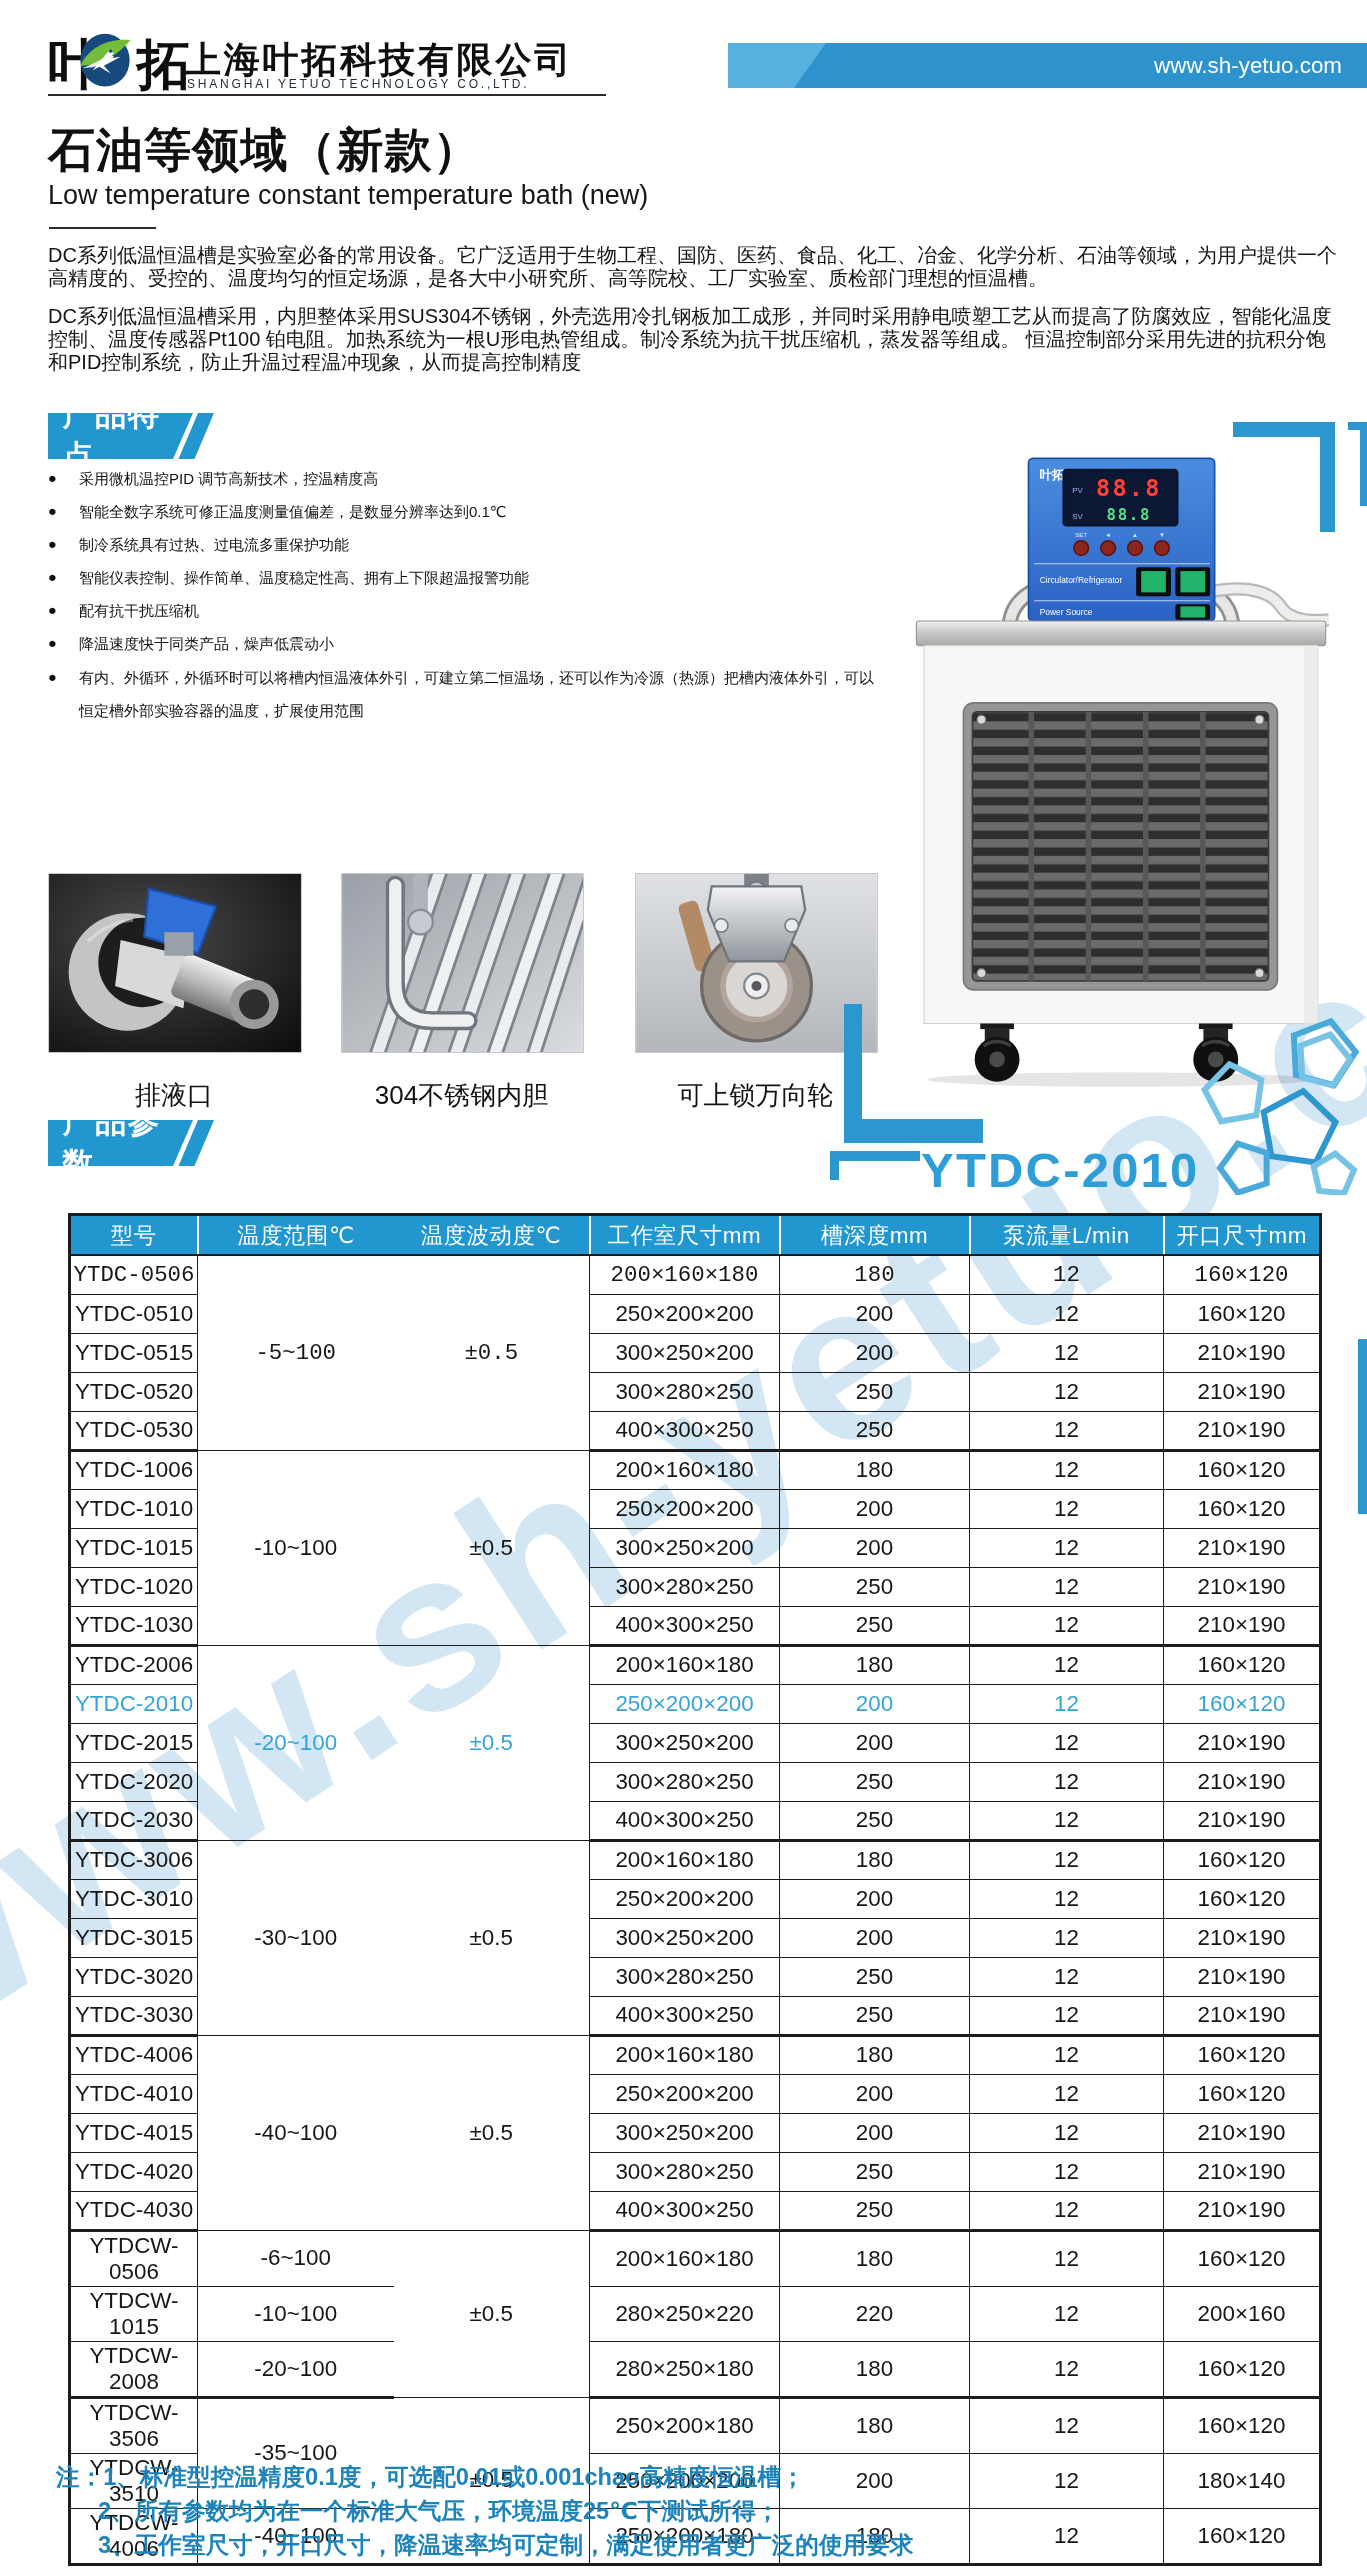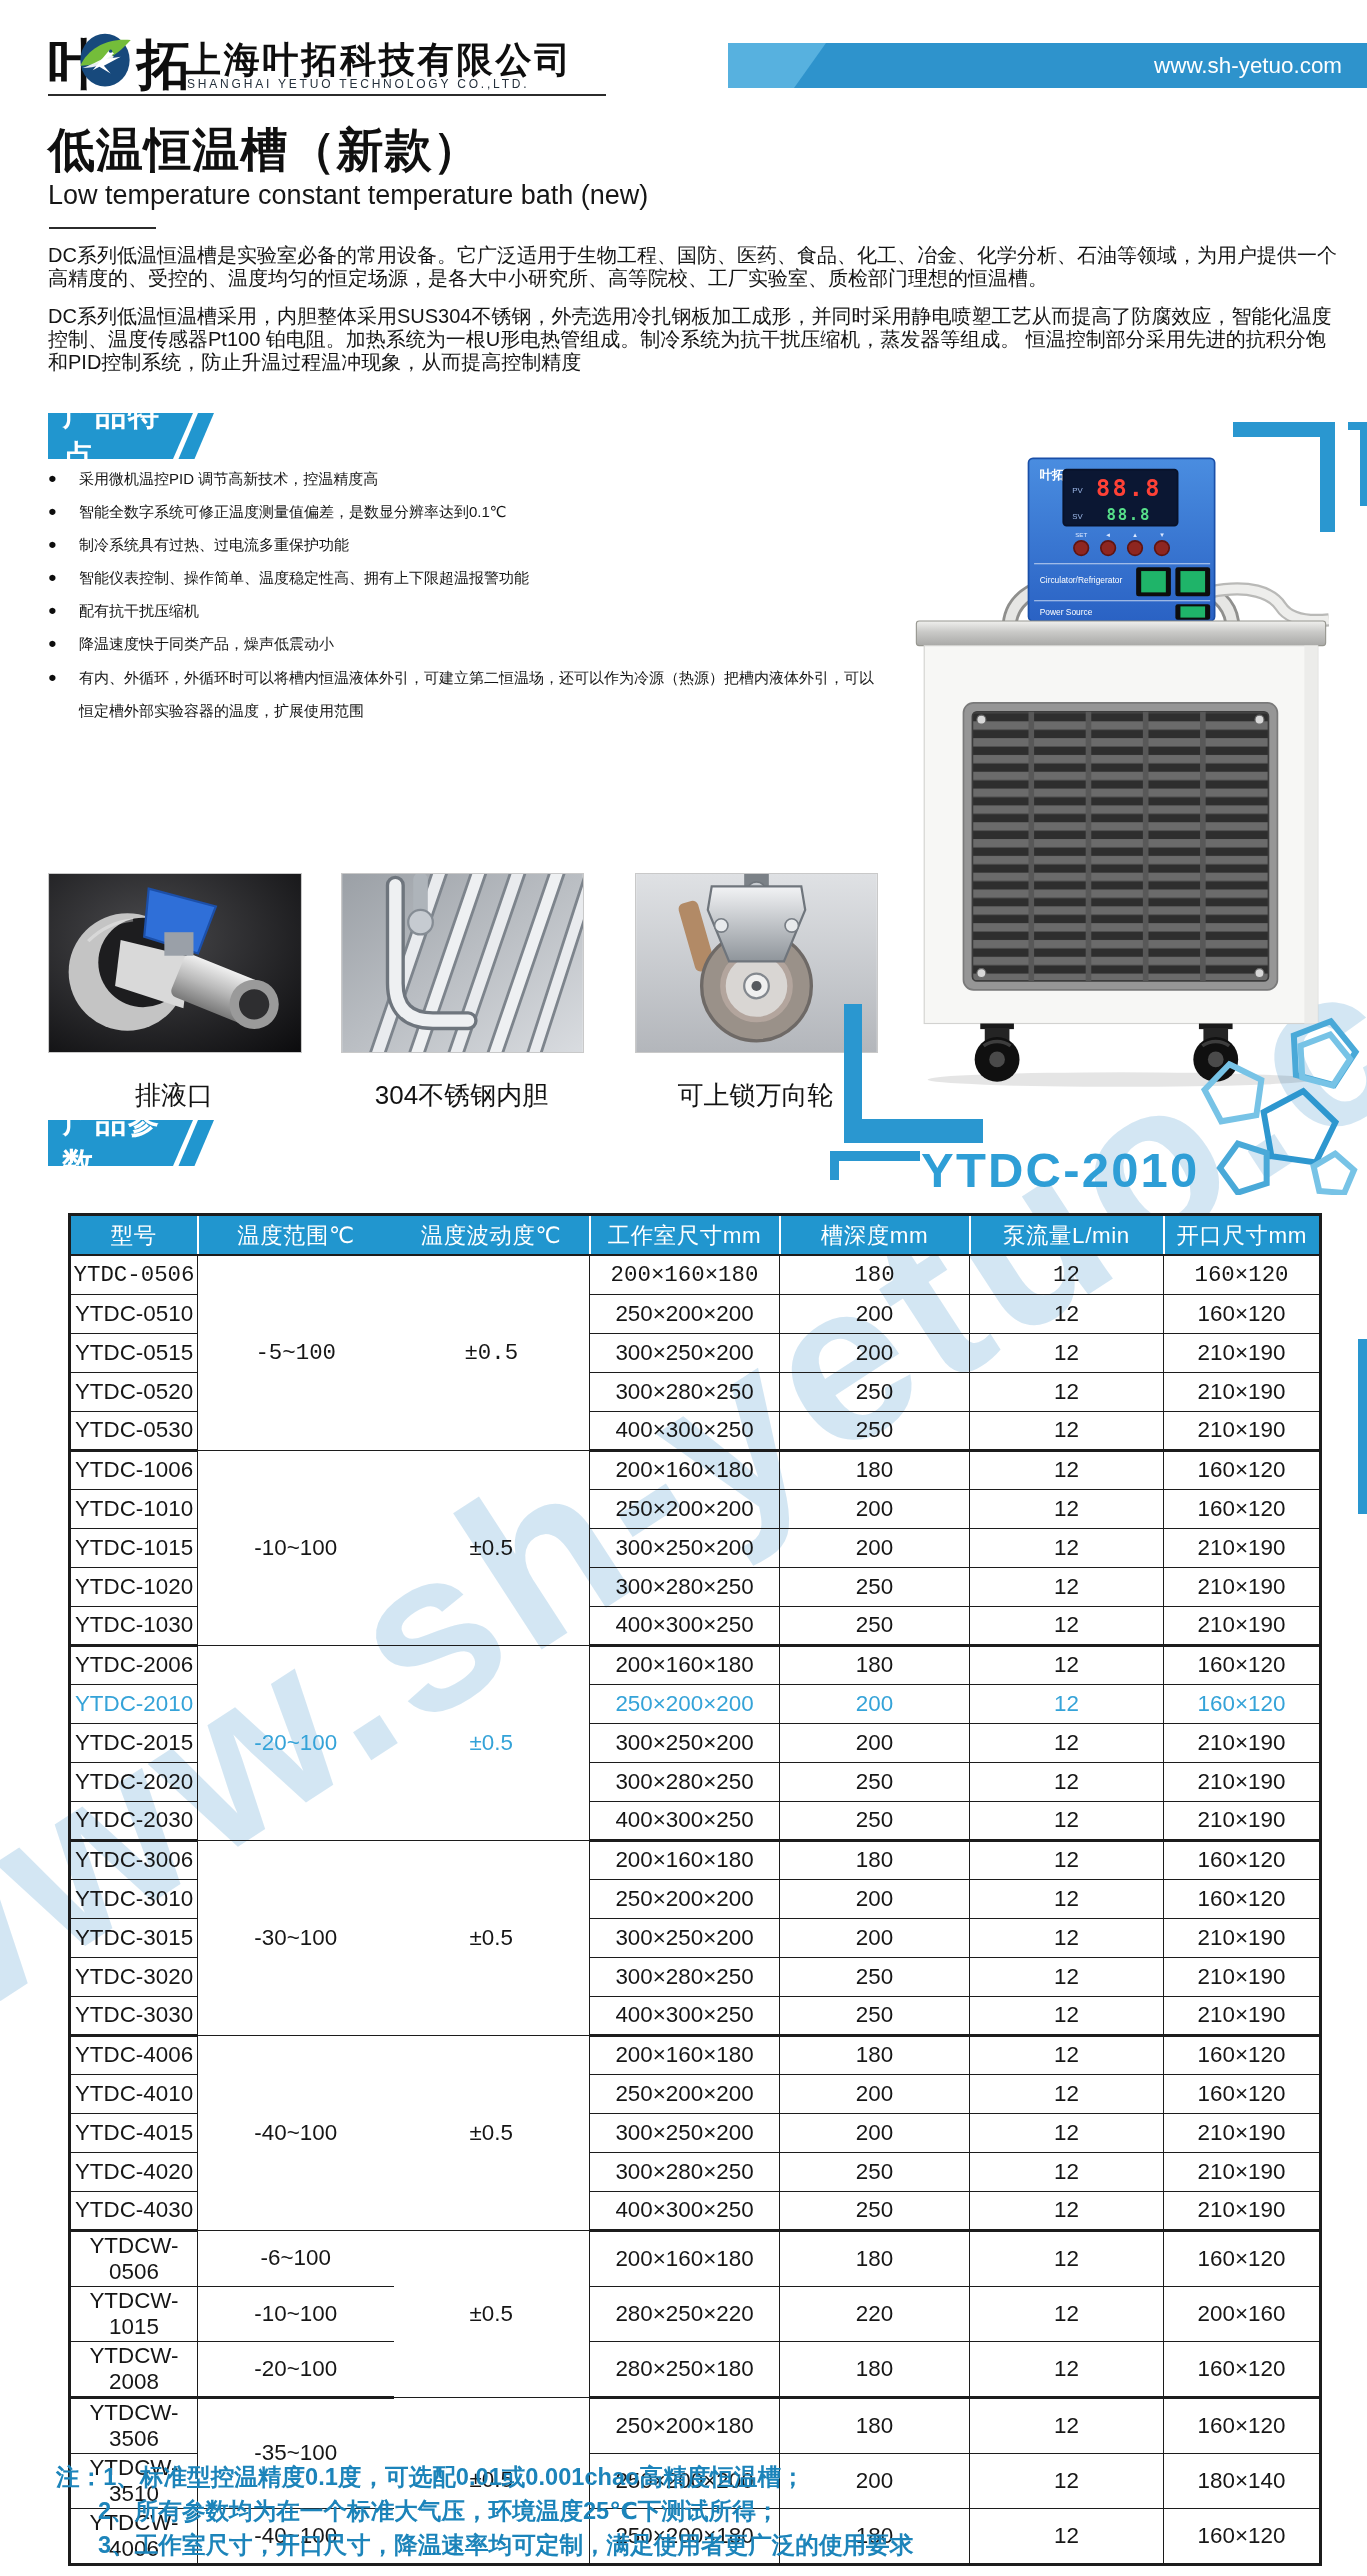--- a/index.html
+++ b/index.html
@@ -96,21 +96,21 @@
   </div>
   <div class="abs" id="logo-char-r">拓</div>
   <div class="abs" id="company-cn">上海叶拓科技有限公司</div>
   <div class="abs" id="company-en">SHANGHAI YETUO TECHNOLOGY CO.,LTD.</div>
   <div class="abs" id="logo-rule"></div>
 
   <div class="abs" id="banner">
     <span id="banner-url">www.sh-yetuo.com</span>
   </div>
 
-  <div class="abs" id="page-title">低温恒温槽（新款）</div>
+  <div class="abs" id="page-title">石油等领域（新款）</div>
   <div class="abs" id="page-subtitle">Low temperature constant temperature bath (new)</div>
   <div class="abs" id="title-rule"></div>
 
   <div class="abs" id="intro">
     <p>DC系列低温恒温槽是实验室必备的常用设备。它广泛适用于生物工程、国防、医药、食品、化工、冶金、化学分析、石油等领域，为用户提供一个高精度的、受控的、温度均匀的恒定场源，是各大中小研究所、高等院校、工厂实验室、质检部门理想的恒温槽。</p>
     <p>DC系列低温恒温槽采用，内胆整体采用SUS304不锈钢，外壳选用冷扎钢板加工成形，并同时采用静电喷塑工艺从而提高了防腐效应，智能化温度控制、温度传感器Pt100 铂电阻。加热系统为一根U形电热管组成。制冷系统为抗干扰压缩机，蒸发器等组成。 恒温控制部分采用先进的抗积分饱和PID控制系统，防止升温过程温冲现象，从而提高控制精度</p>
   </div>
 
   <div class="badge" id="features-badge">
     <div class="box">产品特点</div>

